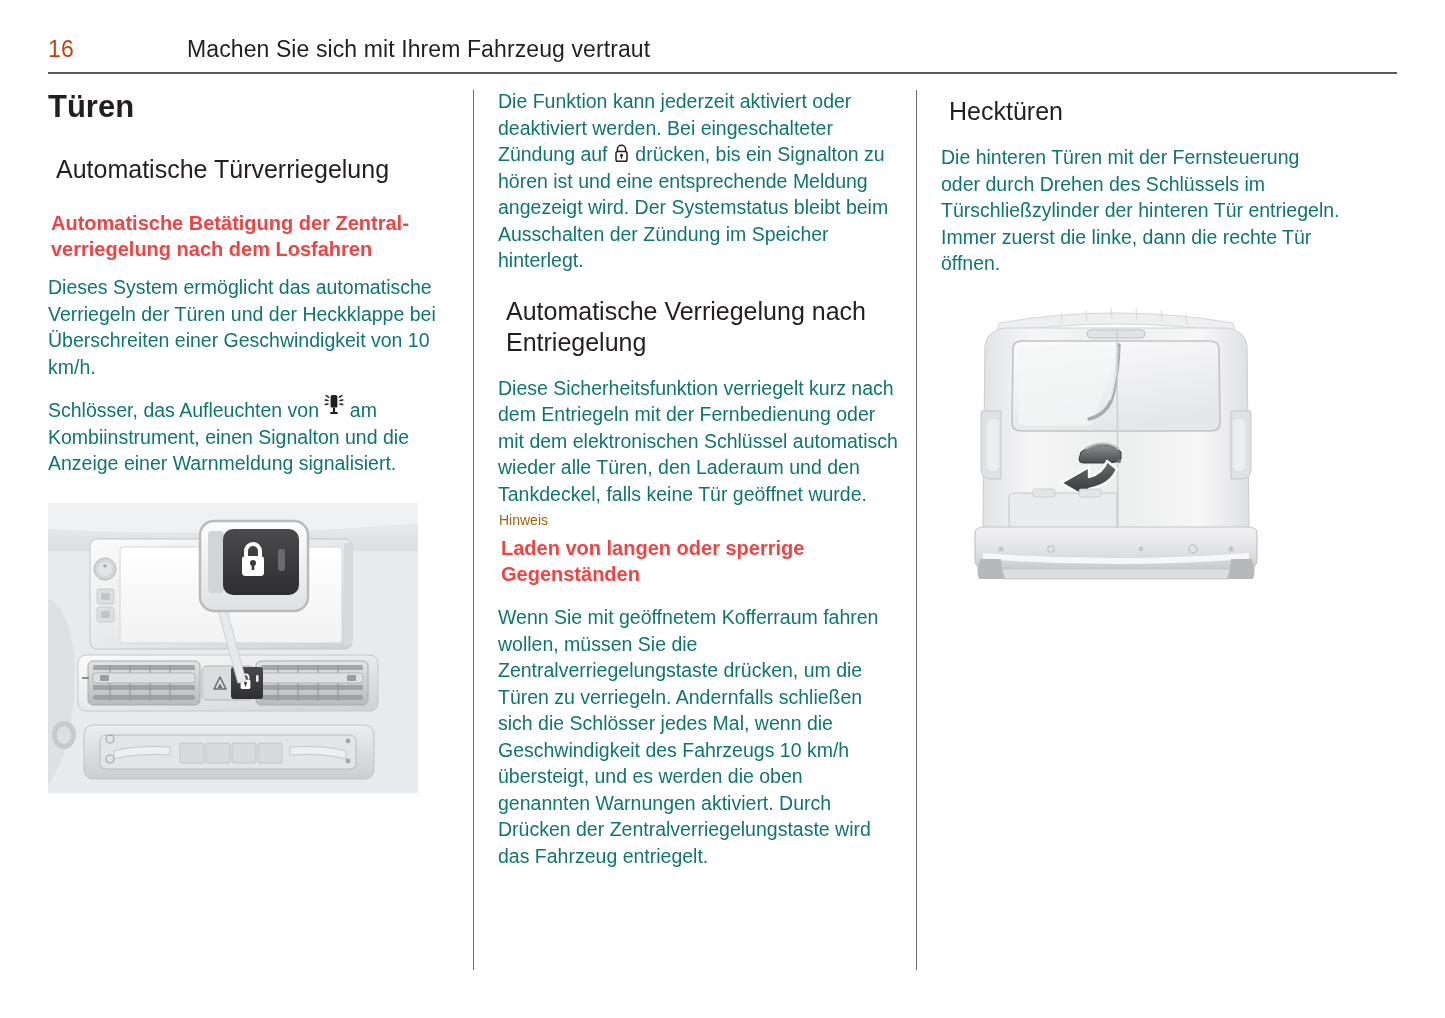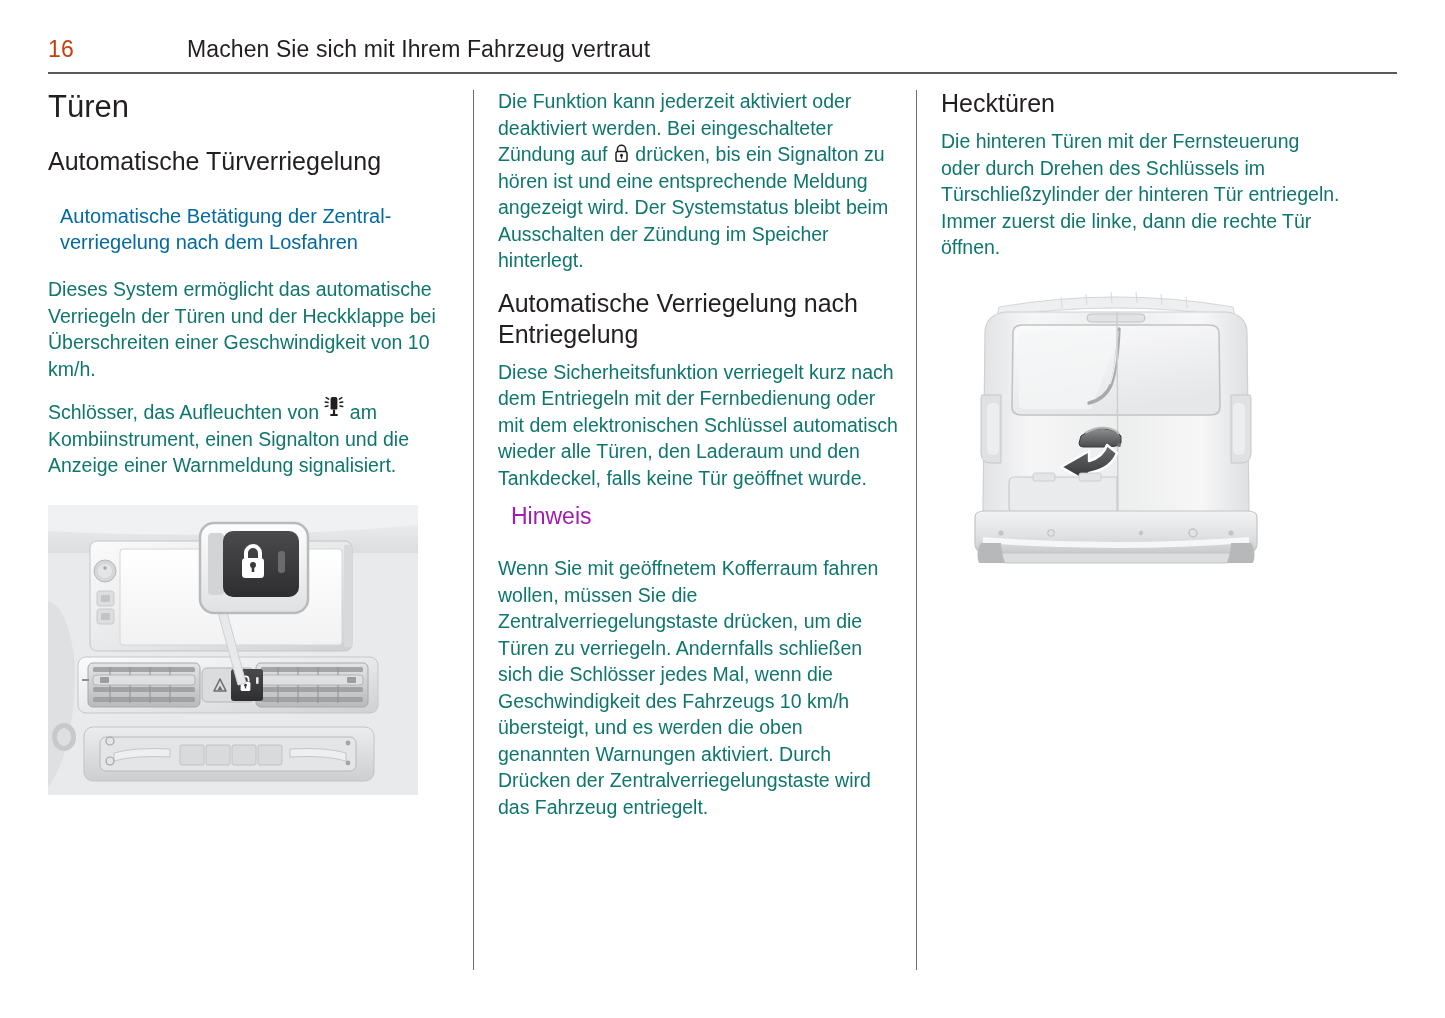--- a/index.html
+++ b/index.html
@@ -74,52 +74,52 @@
   }
   .rule-1 { left: 425px; }
   .rule-2 { left: 868px; }
 
   
   h1.chapter {
     margin: 0;
     padding: 0;
     font-size: 31px;
     line-height: 38px;
-    font-weight: normal;
+    font-weight: bold;
     color: #231f20;
   }
   h2.section {
-    margin: 0;
+    margin: 8px;
     padding: 0;
     font-size: 25px;
     line-height: 31px;
     font-weight: normal;
     color: #231f20;
   }
   h3.subsection {
-    margin: 12px;
+    margin: 3px;
     padding: 0;
     font-size: 20px;
     line-height: 26px;
-    font-weight: normal;
-    color: #0369a1;
+    font-weight: bold;
+    color: #ef4444;
   }
   p.body {
     margin: 0;
     padding: 0;
     font-size: 19.5px;
     line-height: 26.5px;
     color: #0f766e;
   }
   p.note-label {
-    margin: 13px;
-    padding: 0;
-    font-size: 23px;
+    margin: 1px;
+    padding: 0;
+    font-size: 14px;
     line-height: 24px;
-    color: #a21caf;
+    color: #a16207;
   }
   .sp-1 { height: 14px; }
   .sp-2 { height: 20px; }
   .sp-3 { height: 9px; }
   .sp-4 { height: 26px; }
 
   
   .inline-icon {
     display: inline-block;
     vertical-align: -3px;
@@ -325,20 +325,21 @@
             <circle cx="8.5" cy="11.2" r="1.5" fill="#231f20"></circle>
             <rect x="7.85" y="11.2" width="1.3" height="3.6" fill="#231f20"></rect>
           </svg></span><span> drücken, bis ein Signalton zu hören ist und eine entsprechende Meldung angezeigt wird. Der Systemstatus bleibt beim Ausschalten der Zündung im Speicher hinterlegt.</span>
     </p>
 
     <div class="sp-1"></div>
     <h2 class="section">Automatische Verriegelung nach Entriegelung</h2>
     <div class="sp-3"></div>
     <p class="body">Diese Sicherheitsfunktion verriegelt kurz nach dem Entriegeln mit der Fernbedienung oder mit dem elektronischen Schlüssel automatisch wieder alle Türen, den Laderaum und den Tankdeckel, falls keine Tür geöffnet wurde.</p>
     <p class="note-label">Hinweis</p>
+    <h3 class="subsection">Laden von langen oder sperrige Gegenständen</h3>
     <div class="sp-1"></div>
     <p class="body">Wenn Sie mit geöffnetem Kofferraum fahren wollen, müssen Sie die Zentralverriegelungstaste drücken, um die Türen zu verriegeln. Andernfalls schließen sich die Schlösser jedes Mal, wenn die Geschwindigkeit des Fahrzeugs 10 km/h übersteigt, und es werden die oben genannten Warnungen aktiviert. Durch Drücken der Zentralverriegelungstaste wird das Fahrzeug entriegelt.</p>
 
   </div>
 
   <div class="col col-3">
 
     <h2 class="section">Hecktüren</h2>
     <div class="sp-3"></div>
     <p class="body">Die hinteren Türen mit der Fernsteuerung oder durch Drehen des Schlüssels im Türschließzylinder der hinteren Tür entriegeln.</p>

